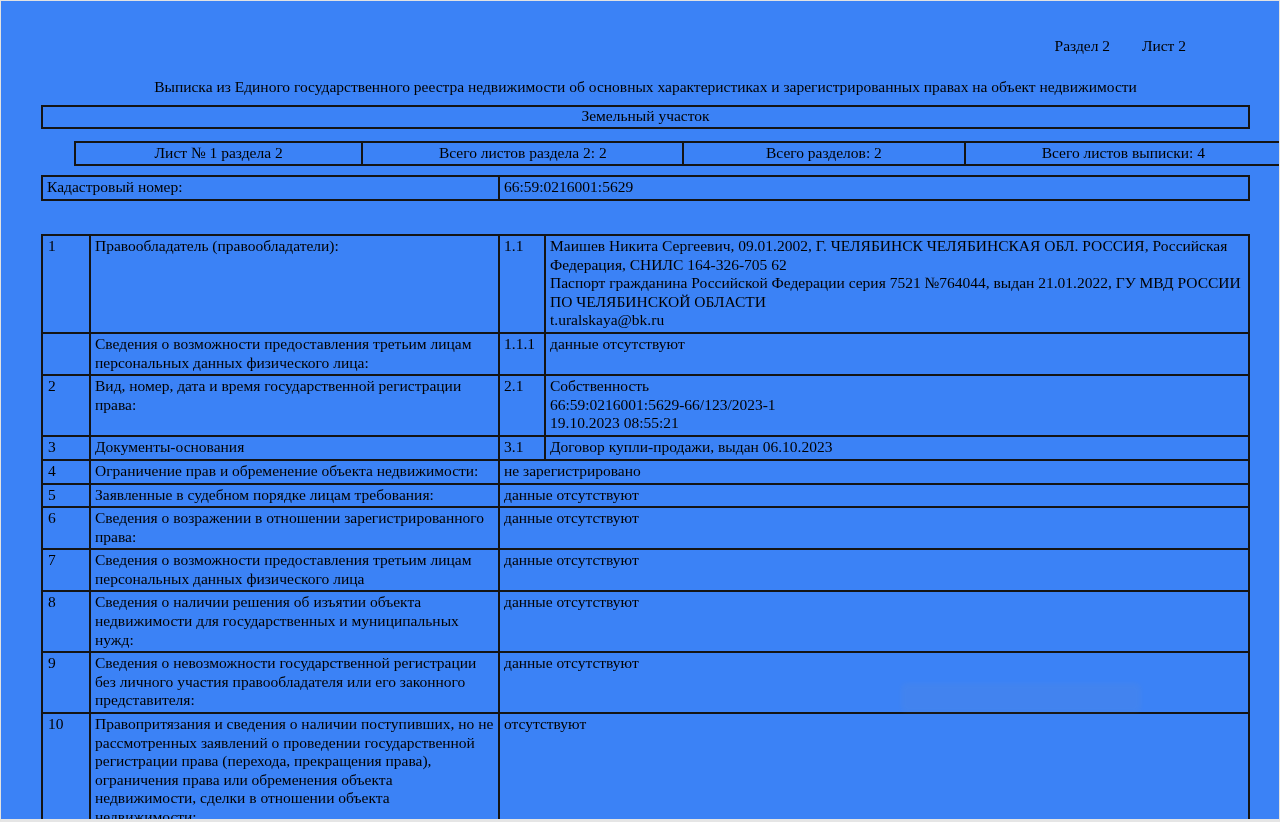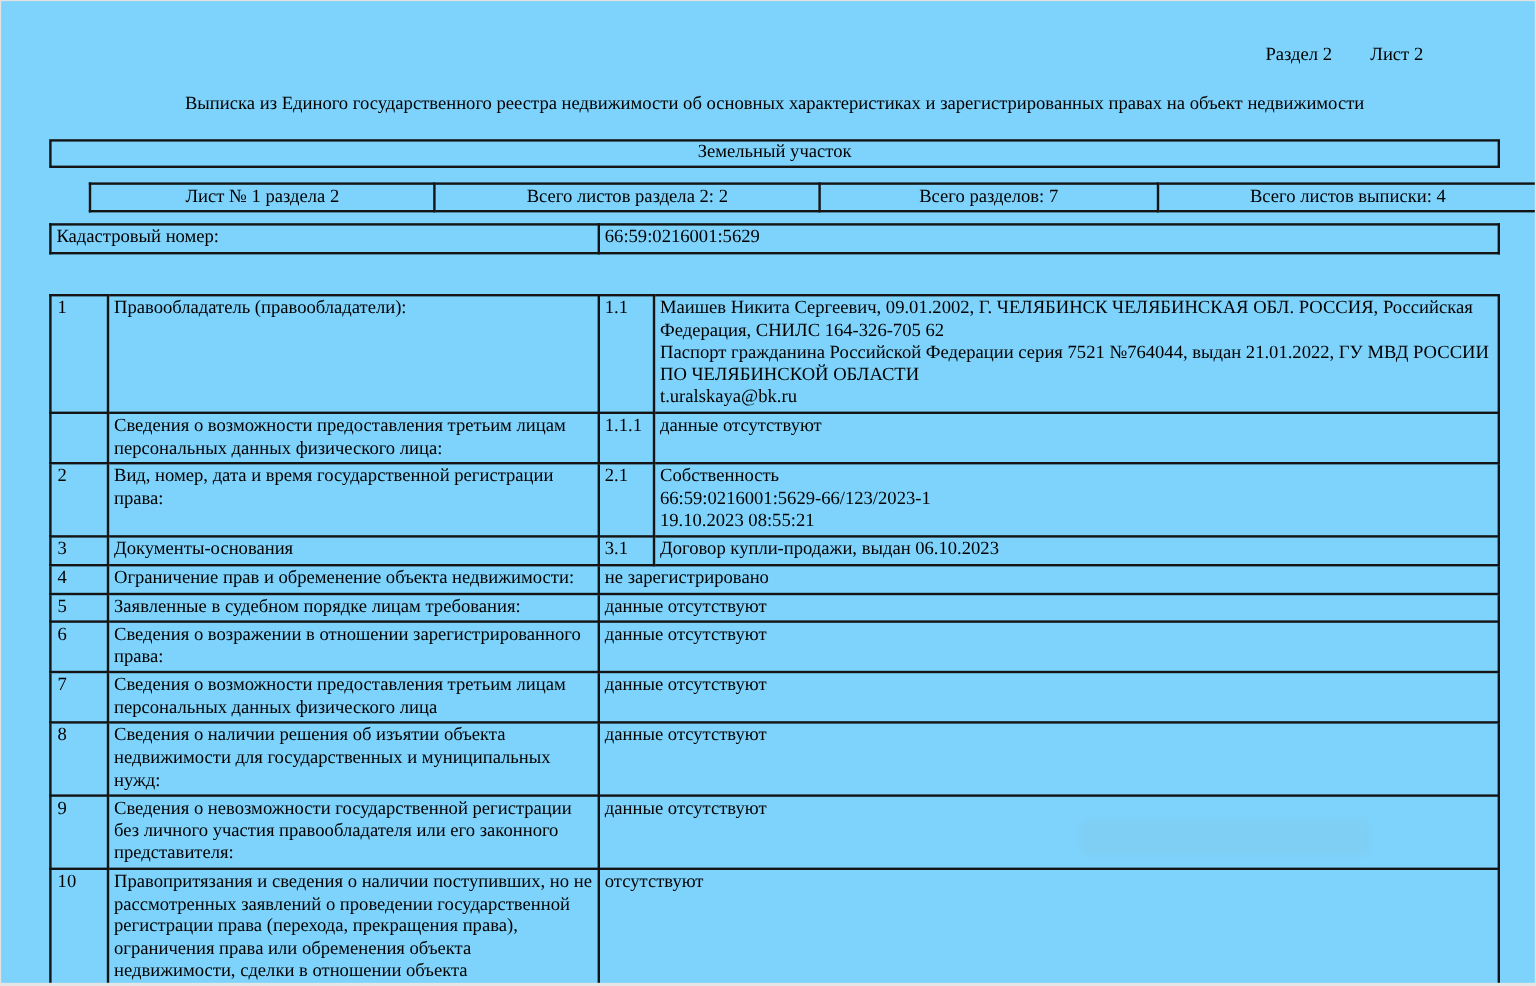--- a/index.html
+++ b/index.html
@@ -9,21 +9,21 @@
     font-family: "Liberation Serif", "DejaVu Serif", serif;
     color: #000;
   }
   .page {
     position: relative;
     width: 1280px;
     height: 822px;
     box-sizing: border-box;
     border: 1px solid #e2e2e2;
     border-bottom: 3px solid #e5e5e5;
-    background: #7dd3fc;
+    background: #3b82f6;
     padding: 0 29px 0 40px;
     overflow: hidden;
     font-size: 15.5px;
     line-height: 1.2;
   }
   .corner-header {
     margin-top: 36px;
     text-align: right;
     padding-right: 64px;
   }
@@ -44,21 +44,21 @@
     border-collapse: collapse;
     table-layout: fixed;
   }
   td {
     border: 2px solid #141414;
     padding: 1px 4px 2px 4px;
     vertical-align: top;
     word-wrap: break-word;
   }
 
-  .object-type-block { margin-top: 20px; }
+  .object-type-block { margin-top: 9px; }
   .object-type-block .band {
     border: 2px solid #141414;
     text-align: center;
     padding: 0 4px 1px 4px;
   }
   .object-type-block .band + .band { margin-top: 2px; }
 
   .sheet-info-table { margin-top: 12px; margin-left: 33px; }
   .sheet-info-table td { text-align: center; }
 
@@ -101,21 +101,21 @@
     <colgroup>
       <col style="width:23.8%">
         <col style="width:26.6%">
         <col style="width:23.3%">
         <col style="width:26.3%">
     </colgroup>
     <tbody>
       <tr>
         <td>Лист № 1 раздела 2</td>
         <td>Всего листов раздела 2: 2</td>
-        <td>Всего разделов: 7</td>
+        <td>Всего разделов: 2</td>
         <td>Всего листов выписки: 4</td>
       </tr>
     </tbody>
   </table>
 
   <table class="meta-table">
     <colgroup>
       <col style="width:457px">
         <col>
     </colgroup>

